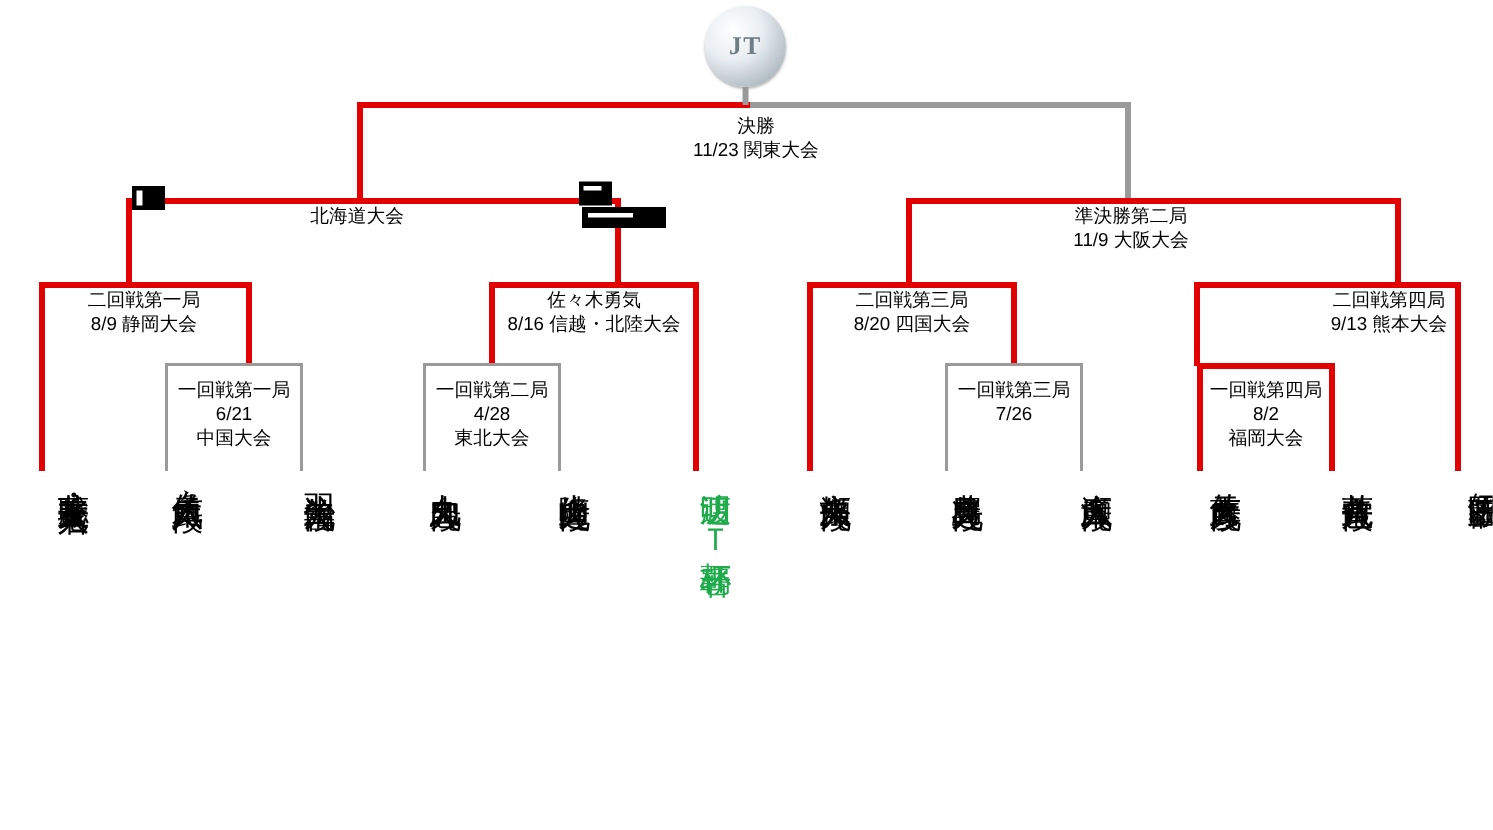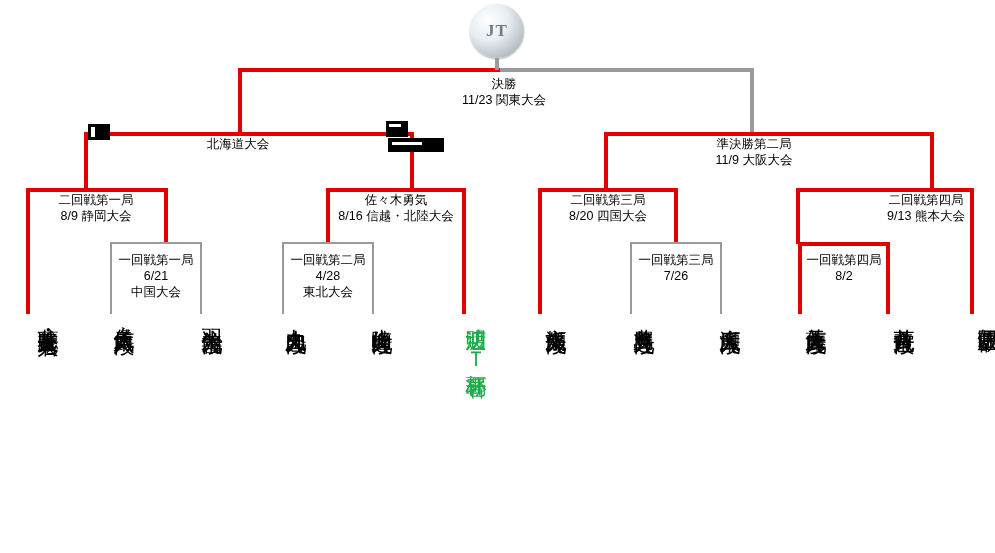--- a/index.html
+++ b/index.html
@@ -143,20 +143,21 @@
     <span class="l1">一回戦第三局</span>
     <span class="l2">7/26</span>
   </div>
 
   <div class="ln" style="left:798px;top:242px;width:92px;height:4px;"></div>
   <div class="ln" style="left:798px;top:242px;width:4px;height:72px;"></div>
   <div class="ln" style="left:886px;top:242px;width:4px;height:72px;"></div>
   <div class="lbl" style="left:764px;top:252px;width:160px;">
     <span class="l1">一回戦第四局</span>
     <span class="l2">8/2</span>
+    <span class="l3">福岡大会</span>
   </div>
 
   <div class="player" style="left:14px;">
     <span>藤井聡太</span><span>竜王・名人</span>
   </div>
   <div class="player" style="left:90px;">
     <span>佐々木勇気</span><span>八段</span>
   </div>
   <div class="player" style="left:178px;">
     <span>羽生善治</span><span>九段</span>

